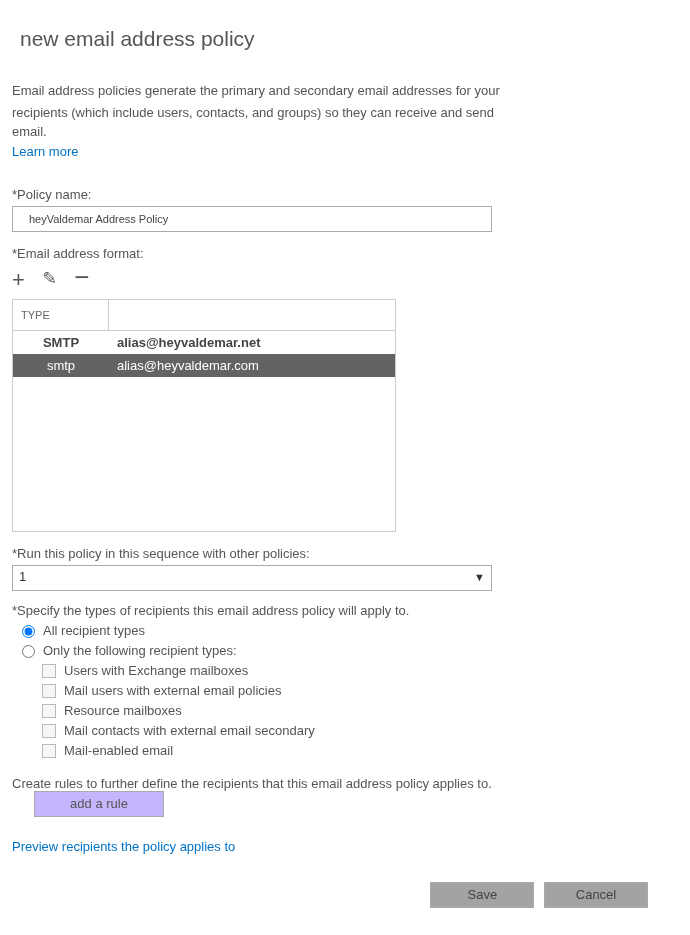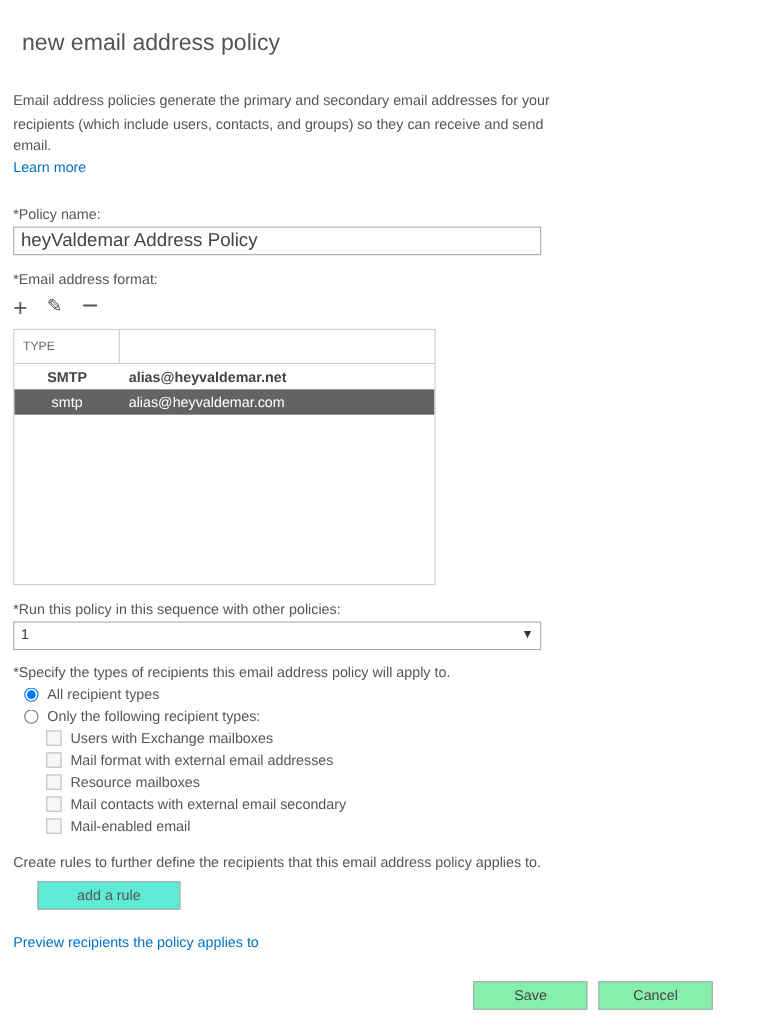--- a/index.html
+++ b/index.html
@@ -32,23 +32,23 @@
     margin-bottom: 18px;
   }
   .field-label {
     color: #555;
     margin: 10px 0 4px 0;
     display: block;
   }
   .text-input {
     width: 480px;
     height: 26px;
-    padding: 2px 6px;
-    border: 1px solid #aaa;
-    font-size: 17px;
+    padding: 2px 16px;
+    border: 1px solid #aaa;
+    font-size: 11px;
     font-family: inherit;
     color: #444;
     background: #fff;
   }
   .toolbar {
     margin: 6px 0 6px 0;
   }
   .toolbar span {
     display: inline-block;
     font-size: 22px;
@@ -126,49 +126,48 @@
   .check-line { margin-left: 20px; }
   .check-line input[type="checkbox"] {
     width: 14px; height: 14px;
     appearance: none;
     border: 1px solid #bbb;
     background: #f7f7f7;
   }
   .rules-text {
     color: #555;
     margin-top: 18px;
-    margin-bottom: 10px;
   }
   .add-rule-btn {
     margin-left: 22px;
     width: 130px;
     height: 26px;
     border: 1px solid #aaa;
-    background: #5eead4;
+    background: #c4b5fd;
     color: #555;
     font-family: inherit;
     font-size: 13px;
     cursor: pointer;
   }
   .preview-link {
     color: #0072c6;
     display: inline-block;
     margin-top: 22px;
     cursor: pointer;
   }
   .footer {
     margin-top: 28px;
     text-align: right;
     padding-right: 30px;
   }
   .footer button {
     width: 104px;
     height: 26px;
     border: 1px solid #aaa;
-    background: #86efac;
+    background: #a3a3a3;
     font-family: inherit;
     font-size: 13px;
     color: #444;
     cursor: pointer;
     margin-left: 6px;
   }
 </style>
 </head>
 <body>
 
@@ -223,21 +222,21 @@
   <div class="radio-line">
     <input type="radio" name="rt" style="">
     <span>Only the following recipient types:</span>
   </div>
   <div class="check-line">
     <input type="checkbox" disabled="" style="">
     <span>Users with Exchange mailboxes</span>
   </div>
   <div class="check-line">
     <input type="checkbox" disabled="" style="">
-    <span>Mail format with external email addresses</span>
+    <span>Mail users with external email policies</span>
   </div>
   <div class="check-line">
     <input type="checkbox" disabled="" style="">
     <span>Resource mailboxes</span>
   </div>
   <div class="check-line">
     <input type="checkbox" disabled="" style="">
     <span>Mail contacts with external email secondary</span>
   </div>
   <div class="check-line">

